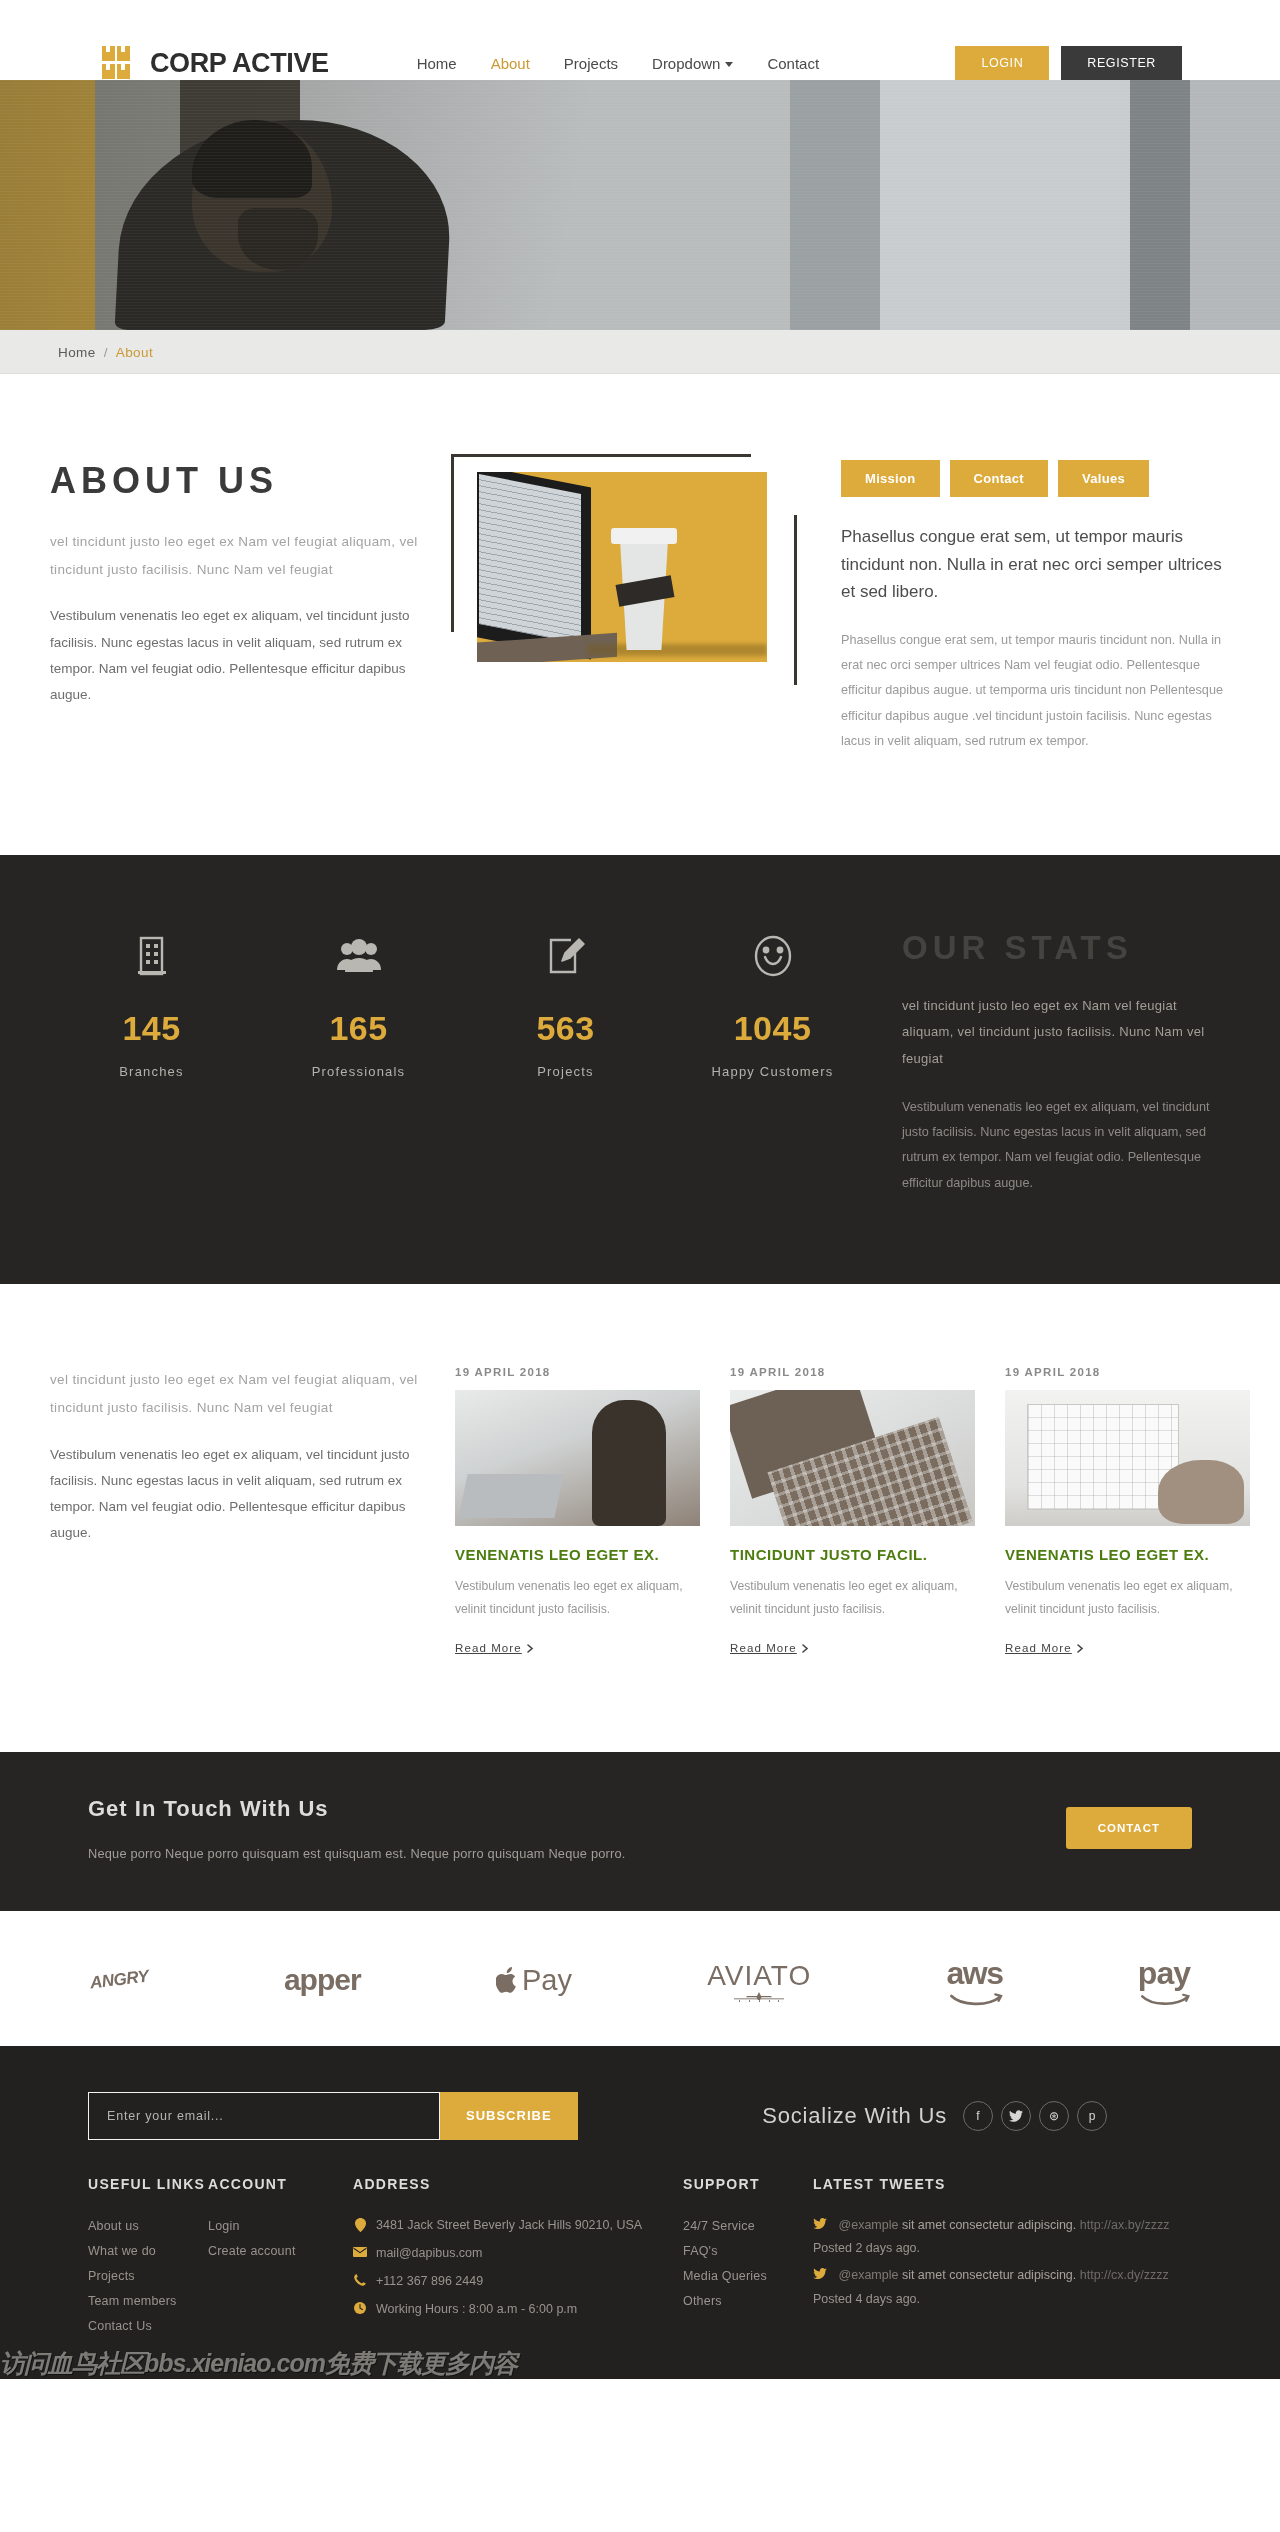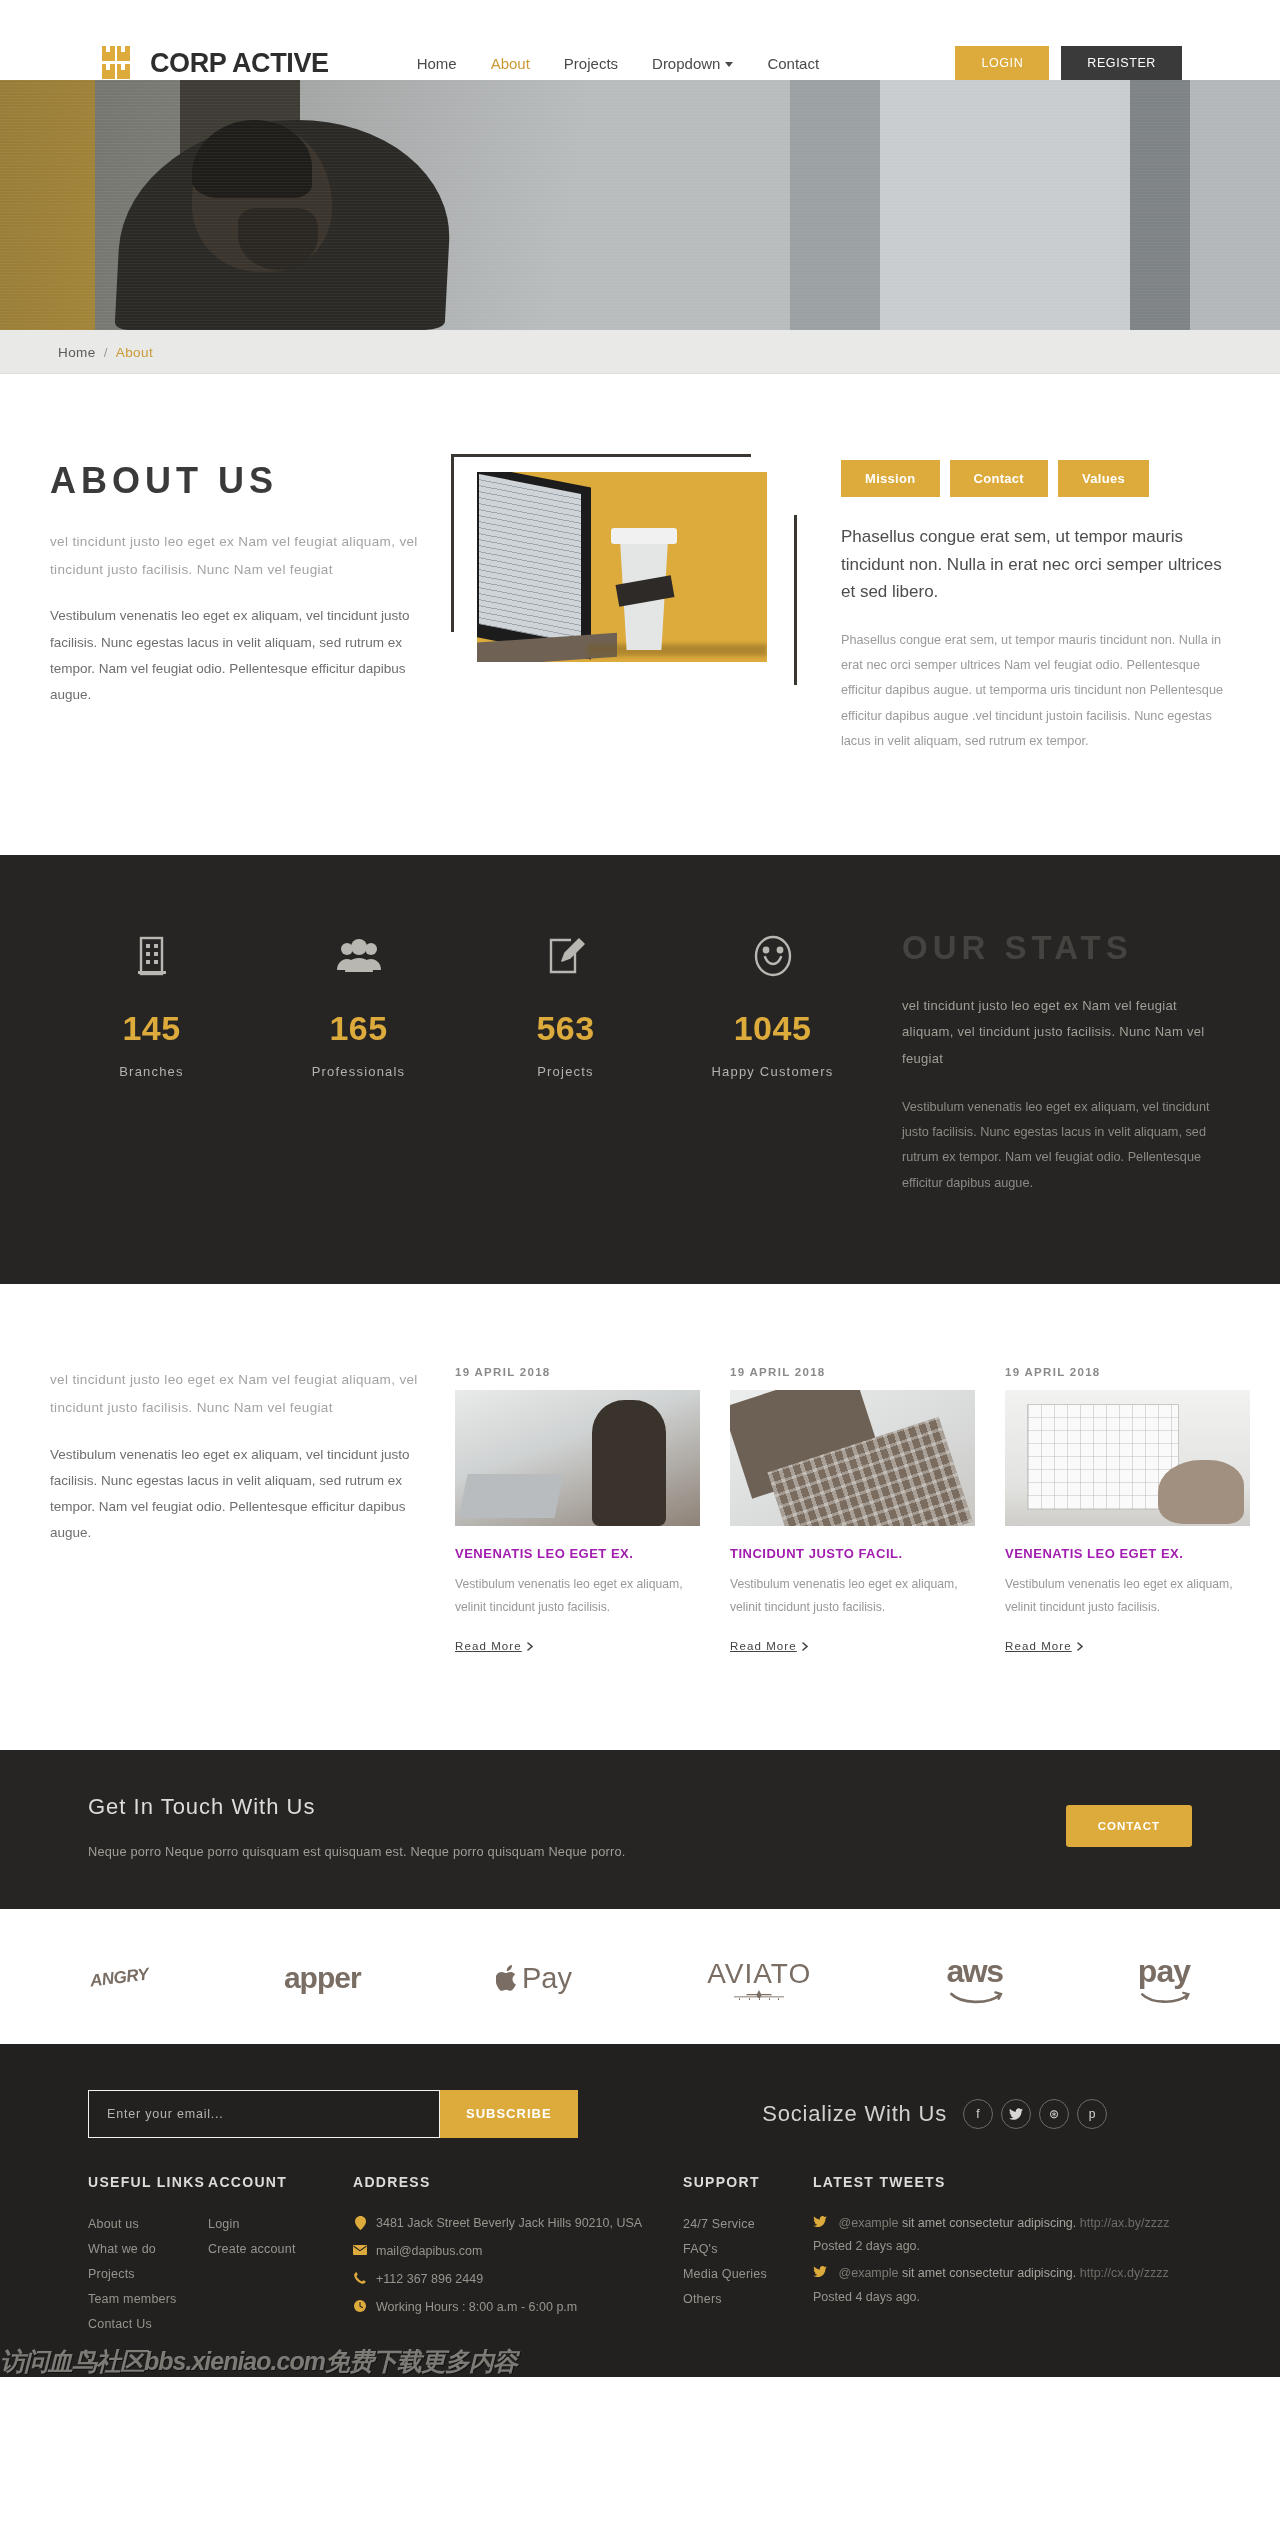--- a/index.html
+++ b/index.html
@@ -211,22 +211,22 @@
   .blog-grid {
     display: grid; grid-template-columns: 375px repeat(3, 245px); gap: 30px;
     width: 1280px; margin: 0 auto; padding: 0 50px; align-items: start;
   }
   .post .date {
     font-size: 11.5px; font-weight: bold; letter-spacing: 1.3px;
     color: #8a8a8a; margin-bottom: 12px;
   }
   .post .thumb { width: 245px; height: 136px; position: relative; overflow: hidden; }
   .post h4 {
-    font-size: 13px; font-weight: bold; letter-spacing: .5px;
-    color: #a21caf; margin: 20px 0 12px;
+    font-size: 15px; font-weight: bold; letter-spacing: .5px;
+    color: #4d7c0f; margin: 20px 0 12px;
   }
   .post p { font-size: 12.2px; line-height: 1.9; color: #989898; margin-bottom: 16px; }
   .readmore {
     font-size: 11.5px; color: #444; text-decoration: underline;
     letter-spacing: 1.1px; display: inline-flex; align-items: center; gap: 5px;
   }
   .readmore svg { margin-bottom: -1px; }
 
   
   .t1 { background: linear-gradient(160deg,#e9eaea 0%,#cfd2d2 40%,#8e8277 100%); }
@@ -261,21 +261,21 @@
     background:#a1907f; border-radius:50% 40% 20% 30%;
   }
 
   
   .cta { background: #262523; padding: 44px 0 50px; }
   .cta-inner {
     width: 1280px; margin: 0 auto; padding: 0 88px;
     display: flex; align-items: center;
   }
   .cta h3 {
-    font-size: 22px; font-weight: normal; color: #dcdcda; letter-spacing: 1px;
+    font-size: 22px; font-weight: bold; color: #dcdcda; letter-spacing: 1px;
     margin-bottom: 24px;
   }
   .cta p { font-size: 12.8px; color: #a19e99; letter-spacing: .2px; }
   .cta .btn-contact {
     margin-left: auto; background: #ddab3c; color: #fff; border: none;
     cursor: pointer; font-size: 11.5px; font-weight: bold; letter-spacing: 1px;
     padding: 15px 32px; border-radius: 3px; font-family: "Liberation Sans", sans-serif;
   }
 
   

